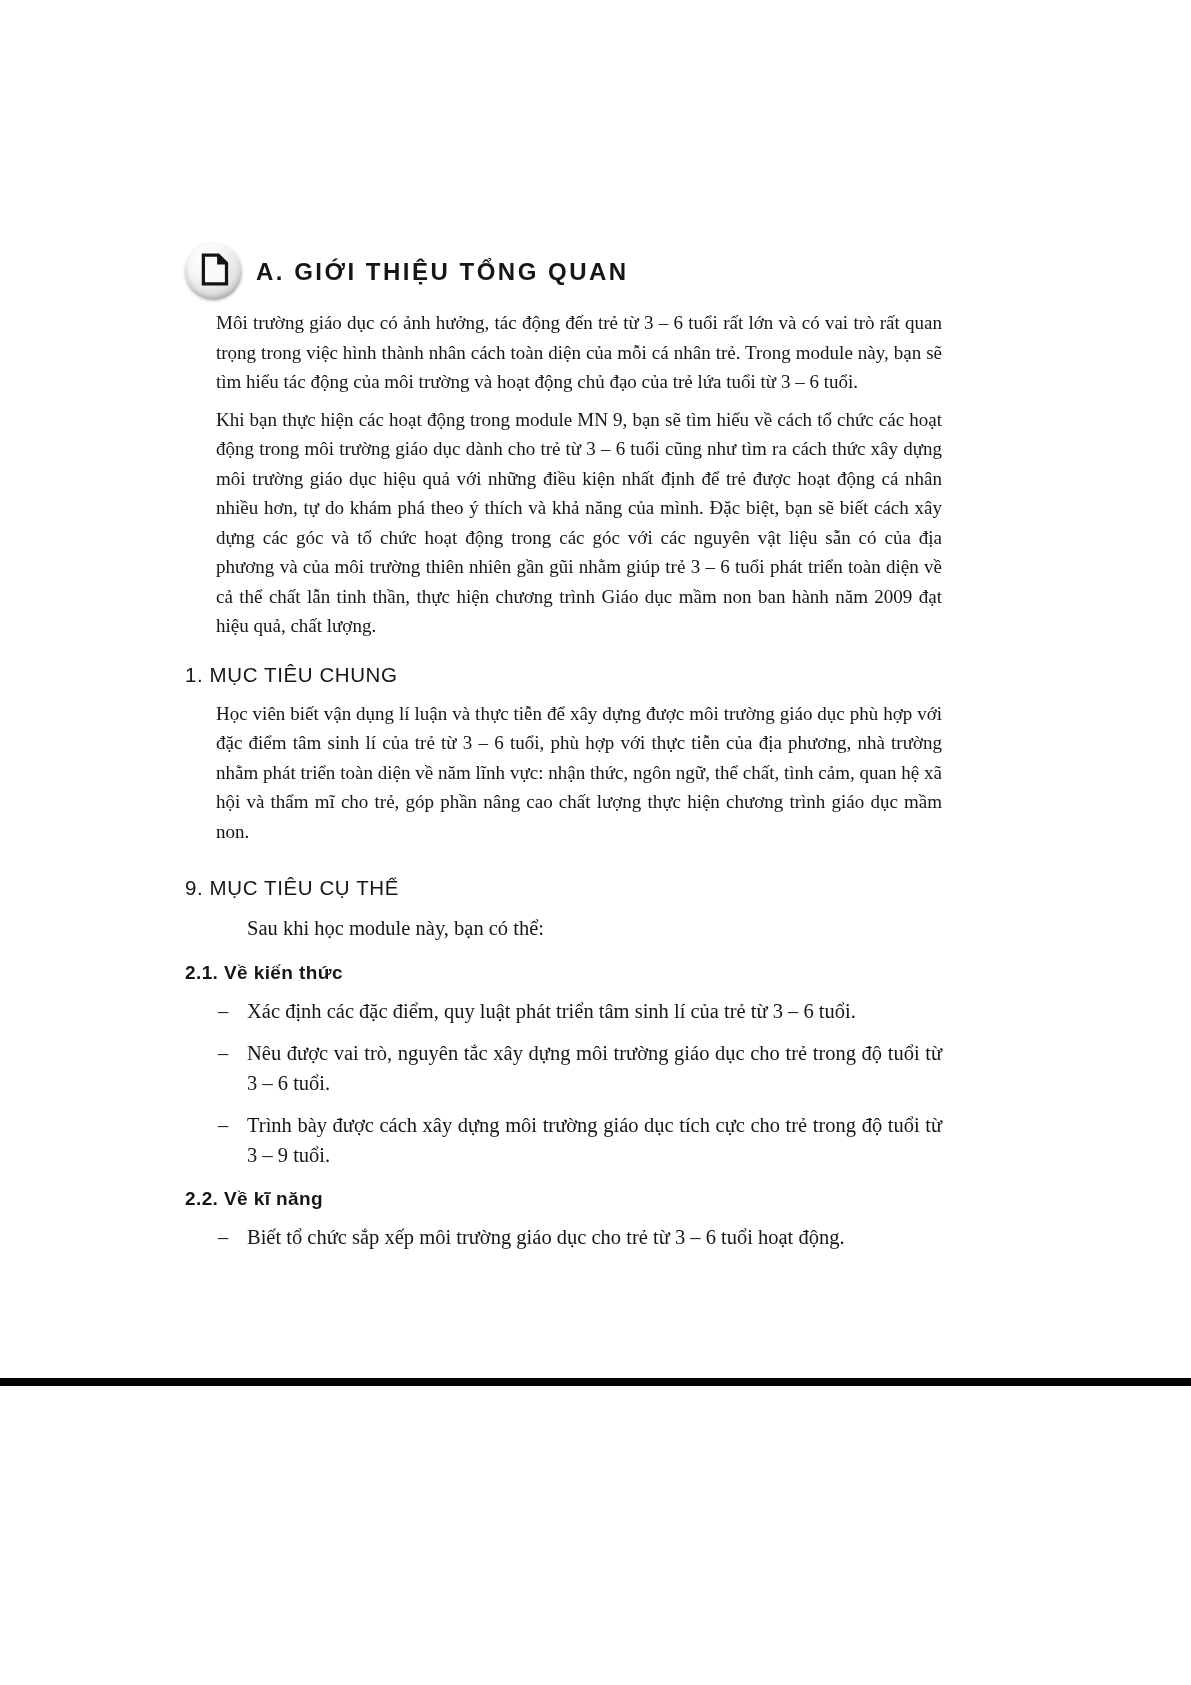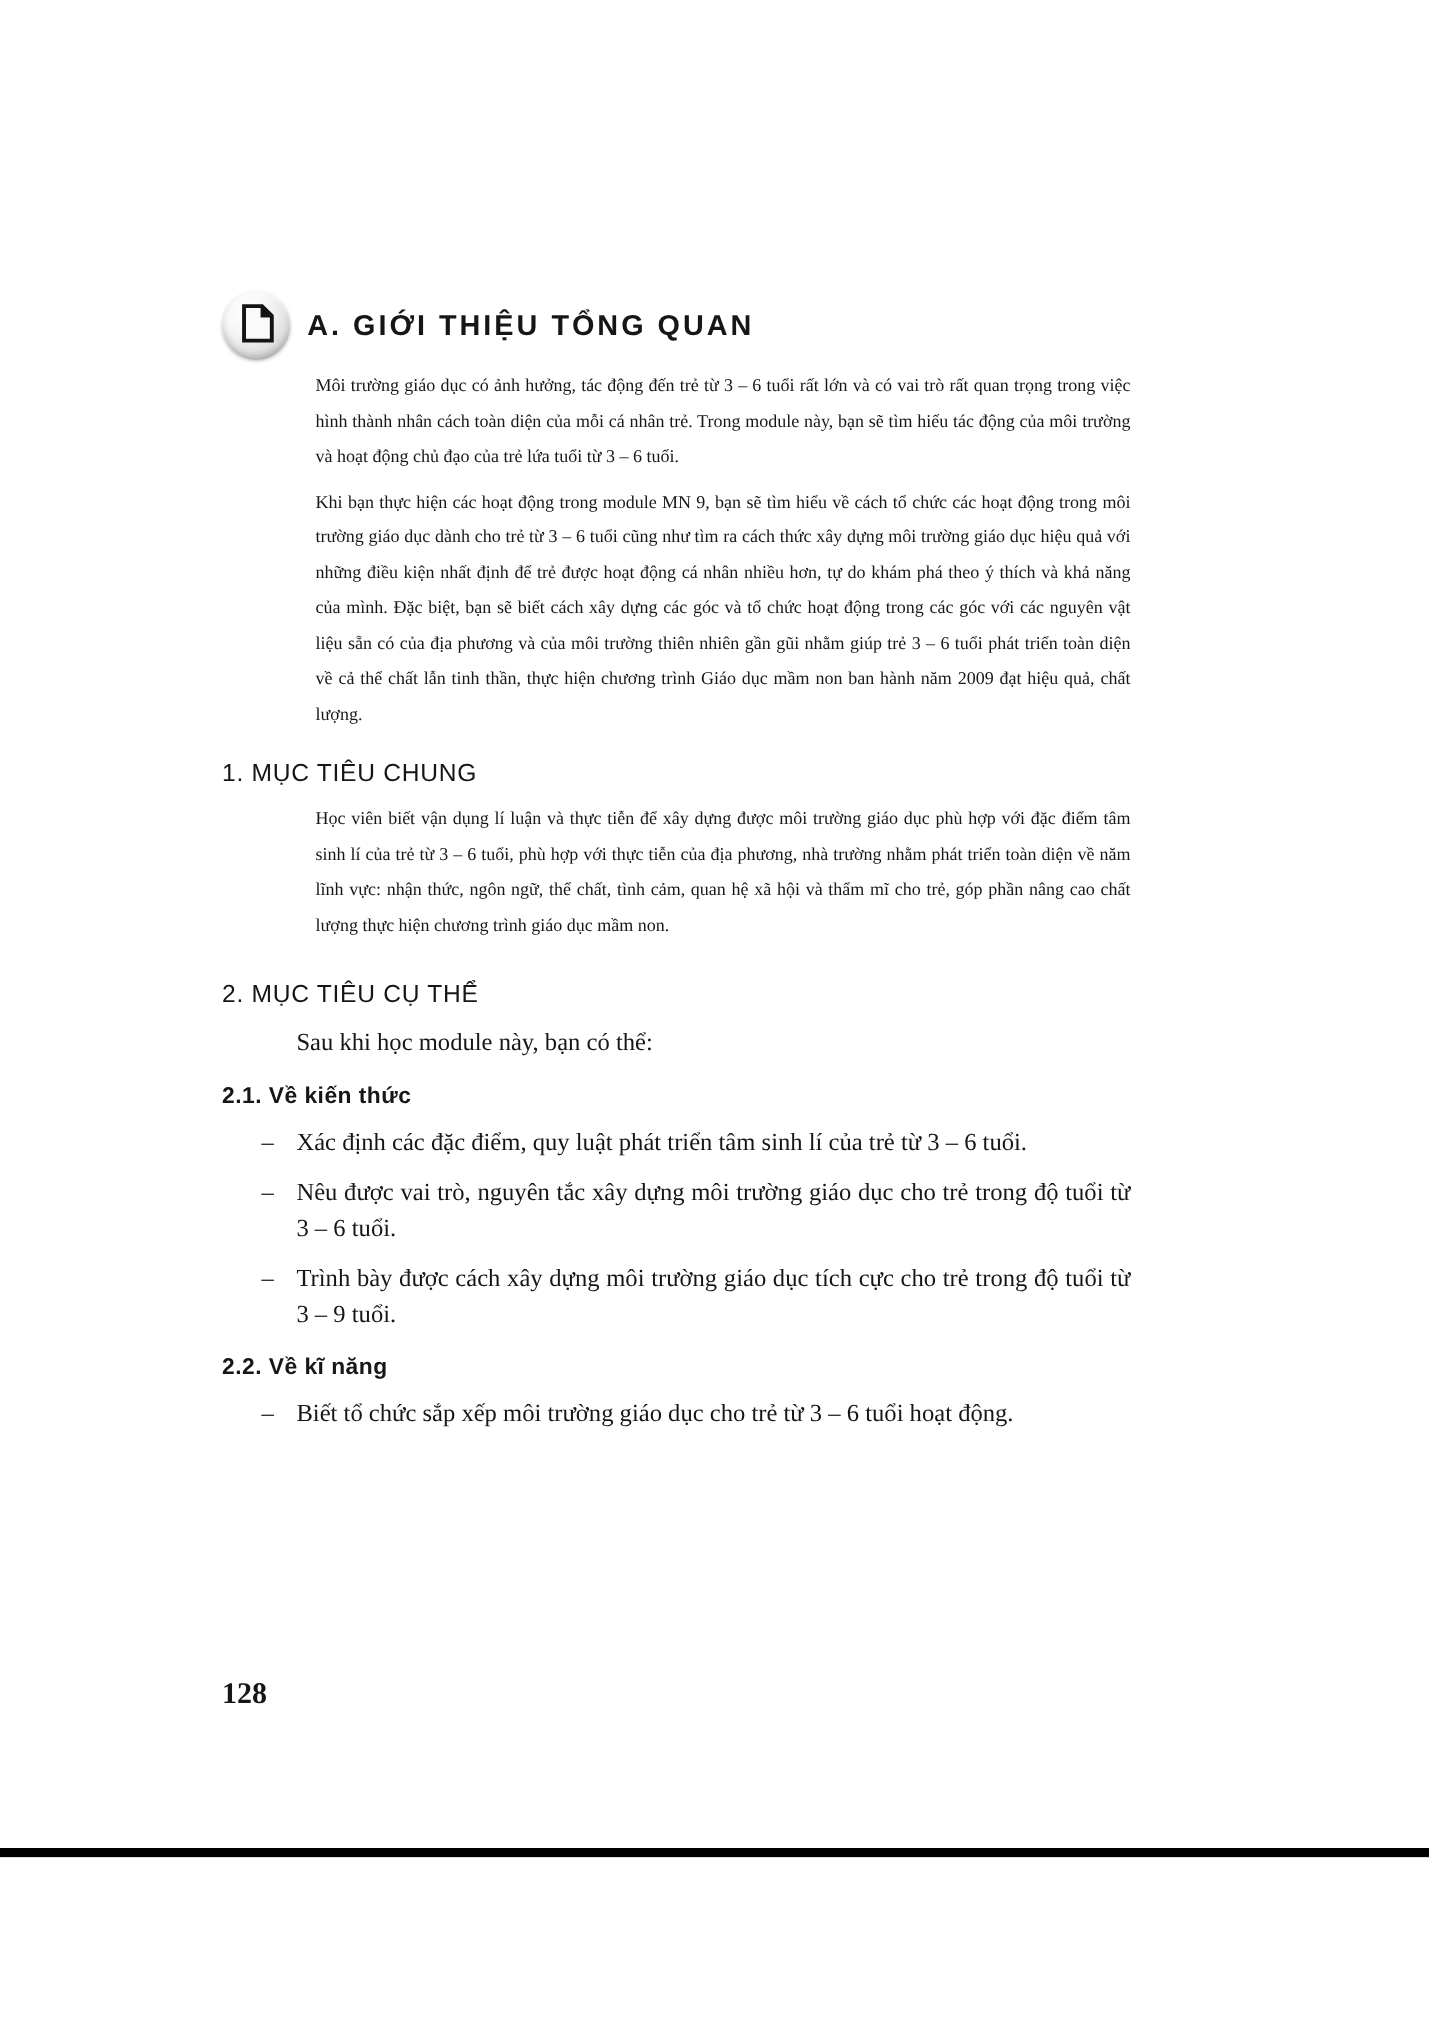--- a/index.html
+++ b/index.html
@@ -1,19 +1,19 @@
 <!DOCTYPE html>
 <html><head>
 <meta charset="utf-8">
 <style>
   html, body { margin: 0; padding: 0; background: #ffffff; }
   .page {
     position: relative;
     width: 1191px;
-    height: 1548px;
+    height: 1386px;
     background: #ffffff;
     font-family: "Liberation Serif", serif;
     color: #161616;
     overflow: hidden;
   }
   .content {
     position: absolute;
     left: 185px;
     top: 243px;
     width: 757px;
@@ -35,22 +35,22 @@
     justify-content: center;
   }
   .section-title {
     font-family: "Liberation Sans", sans-serif;
     font-weight: bold;
     font-size: 24px;
     letter-spacing: 2.5px;
     color: #161616;
   }
   .body-para {
-    margin: 8px 0 0 78px;
-    font-size: 15px;
+    margin: 8px 0 0 31px;
+    font-size: 19px;
     line-height: 29.5px;
     text-align: justify;
   }
   .gap-after-a { margin-top: 8px; }
   .section-b { margin-top: 26px; }
   .sub-header {
     margin-top: 22px;
     font-family: "Liberation Sans", sans-serif;
     font-weight: normal;
     font-size: 20.5px;
@@ -115,21 +115,21 @@
       <div class="section-title">A. GIỚI THIỆU TỔNG QUAN</div>
     </div>
 
     <p class="body-para gap-after-a">Môi trường giáo dục có ảnh hưởng, tác động đến trẻ từ 3 – 6 tuổi rất lớn và có vai trò rất quan trọng trong việc hình thành nhân cách toàn diện của mỗi cá nhân trẻ. Trong module này, bạn sẽ tìm hiểu tác động của môi trường và hoạt động chủ đạo của trẻ lứa tuổi từ 3 – 6 tuổi.</p>
     <p class="body-para">Khi bạn thực hiện các hoạt động trong module MN 9, bạn sẽ tìm hiểu về cách tổ chức các hoạt động trong môi trường giáo dục dành cho trẻ từ 3 – 6 tuổi cũng như tìm ra cách thức xây dựng môi trường giáo dục hiệu quả với những điều kiện nhất định để trẻ được hoạt động cá nhân nhiều hơn, tự do khám phá theo ý thích và khả năng của mình. Đặc biệt, bạn sẽ biết cách xây dựng các góc và tổ chức hoạt động trong các góc với các nguyên vật liệu sẵn có của địa phương và của môi trường thiên nhiên gần gũi nhằm giúp trẻ 3 – 6 tuổi phát triển toàn diện về cả thể chất lẫn tinh thần, thực hiện chương trình Giáo dục mầm non ban hành năm 2009 đạt hiệu quả, chất lượng.</p>
 
 
     <div class="sub-header">1. MỤC TIÊU CHUNG</div>
     <p class="body-para" style="margin-top:12px">Học viên biết vận dụng lí luận và thực tiễn để xây dựng được môi trường giáo dục phù hợp với đặc điểm tâm sinh lí của trẻ từ 3 – 6 tuổi, phù hợp với thực tiễn của địa phương, nhà trường nhằm phát triển toàn diện về năm lĩnh vực: nhận thức, ngôn ngữ, thể chất, tình cảm, quan hệ xã hội và thẩm mĩ cho trẻ, góp phần nâng cao chất lượng thực hiện chương trình giáo dục mầm non.</p>
 
-    <div class="sub-header second">2. MỤC TIÊU CỤ THỂ</div>
+    <div class="sub-header second">9. MỤC TIÊU CỤ THỂ</div>
     <p class="intro-line">Sau khi học module này, bạn có thể:</p>
 
     <div class="sub-sub-header">2.1. Về kiến thức</div>
 
     <div class="bullet">
       <span class="dash">–</span>
       <span class="text">Xác định các đặc điểm, quy luật phát triển tâm sinh lí của trẻ từ 3 – 6 tuổi.</span>
     </div>
     <div class="bullet">
       <span class="dash">–</span>

